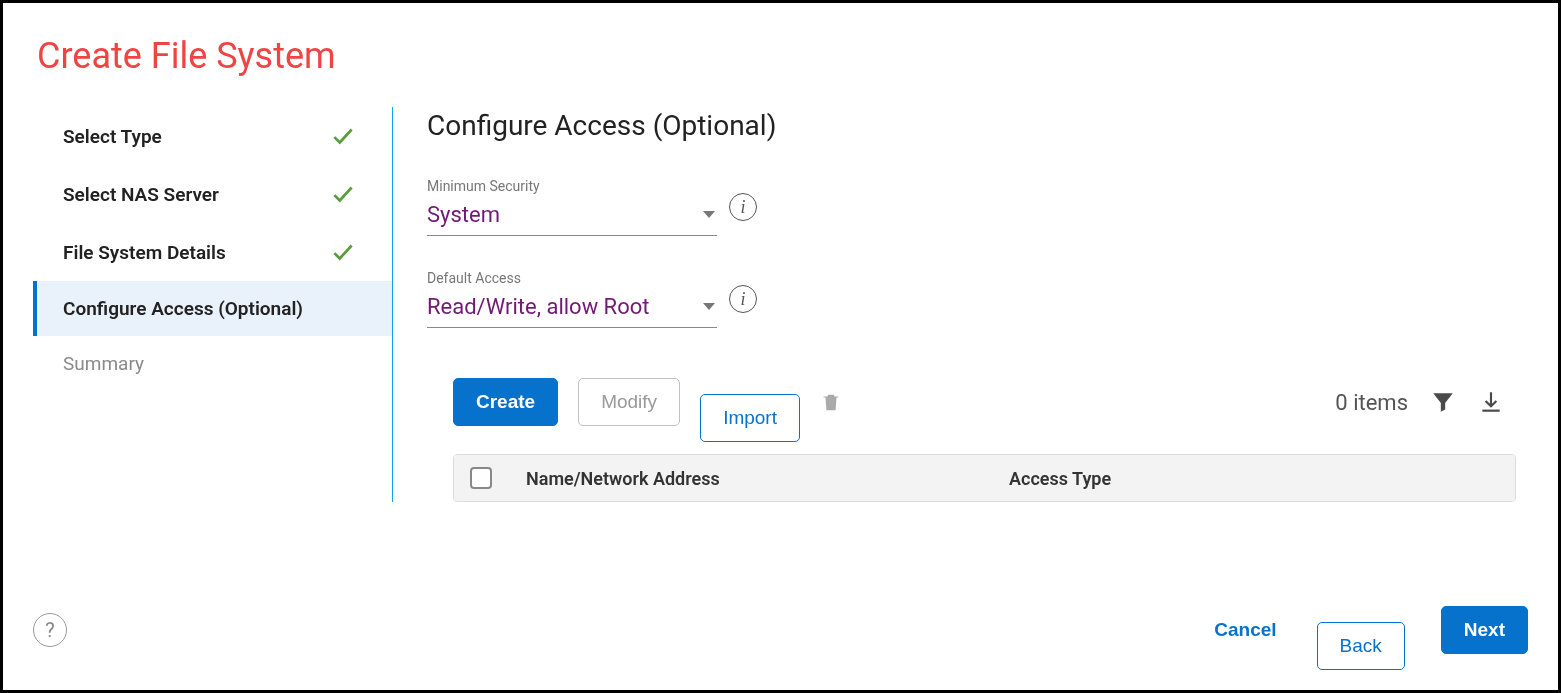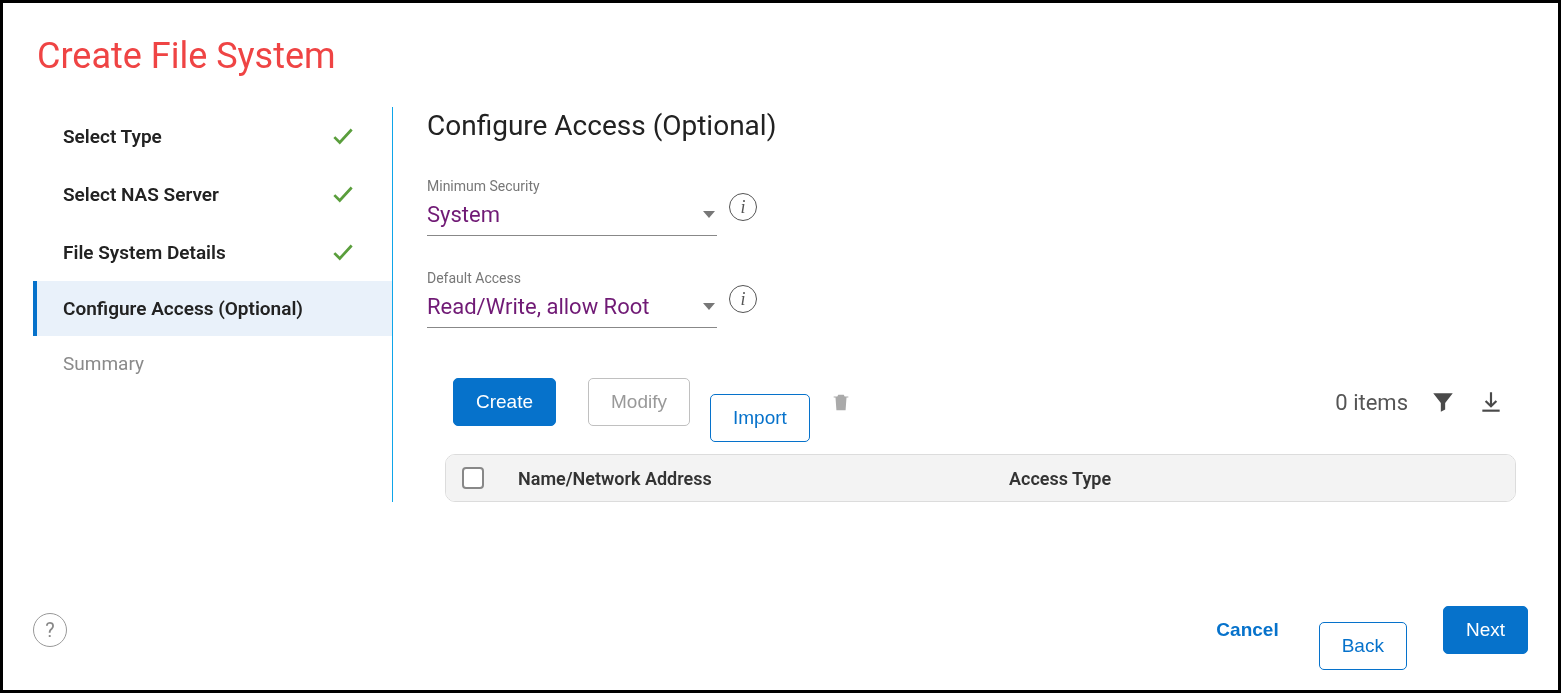--- a/index.html
+++ b/index.html
@@ -128,28 +128,27 @@
     background: #fff;
     cursor: pointer;
     display: inline-flex;
     align-items: center;
     justify-content: center;
   }
   .btn-primary {
     background: #0672cb;
     border-color: #0672cb;
     color: #fff;
-    font-weight: 400;
+    font-weight: 700;
     text-align: right;
   }
   .btn-disabled {
     color: #999;
     background: #fff;
     cursor: default;
-    margin-left: 12px;
   }
   .btn-outline {
     border: 1.5px solid #0672cb;
     color: #0672cb;
     font-weight: 500;
     background: #fff;
     margin-top: 32px;
   }
   .trash-icon {
     width: 22px; height: 26px; color: #aaa; cursor: default;
@@ -158,23 +157,23 @@
     display: flex;
     align-items: center;
     gap: 22px;
     padding-right: 12px;
   }
   .items-count { font-size: 22px; color: #555; }
   .filter-icon, .download-icon {
     width: 26px; height: 26px; color: #4a4a4a; cursor: pointer;
   }
   .table {
-    margin-left: 18px;
+    margin-left: 26px;
     border: 1px solid #dcdcdc;
-    border-radius: 10px;
+    border-radius: 4px;
     overflow: hidden;
   }
   .thead {
     display: flex;
     align-items: center;
     background: #f3f3f3;
     padding: 12px 16px;
     font-size: 18px;
     font-weight: 600;
     color: #333;

